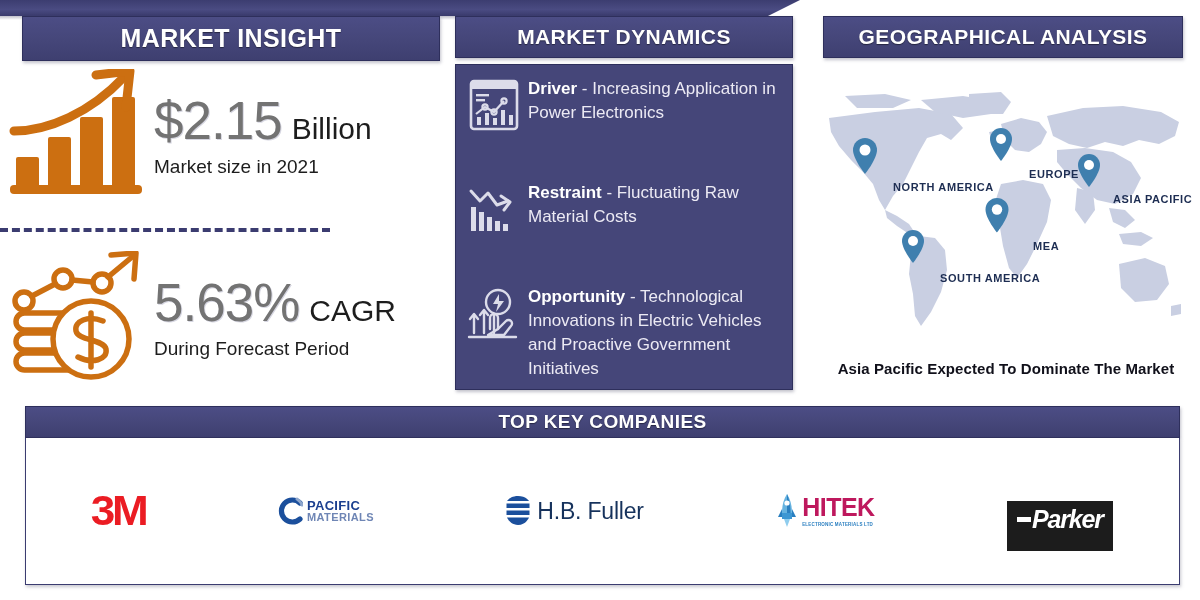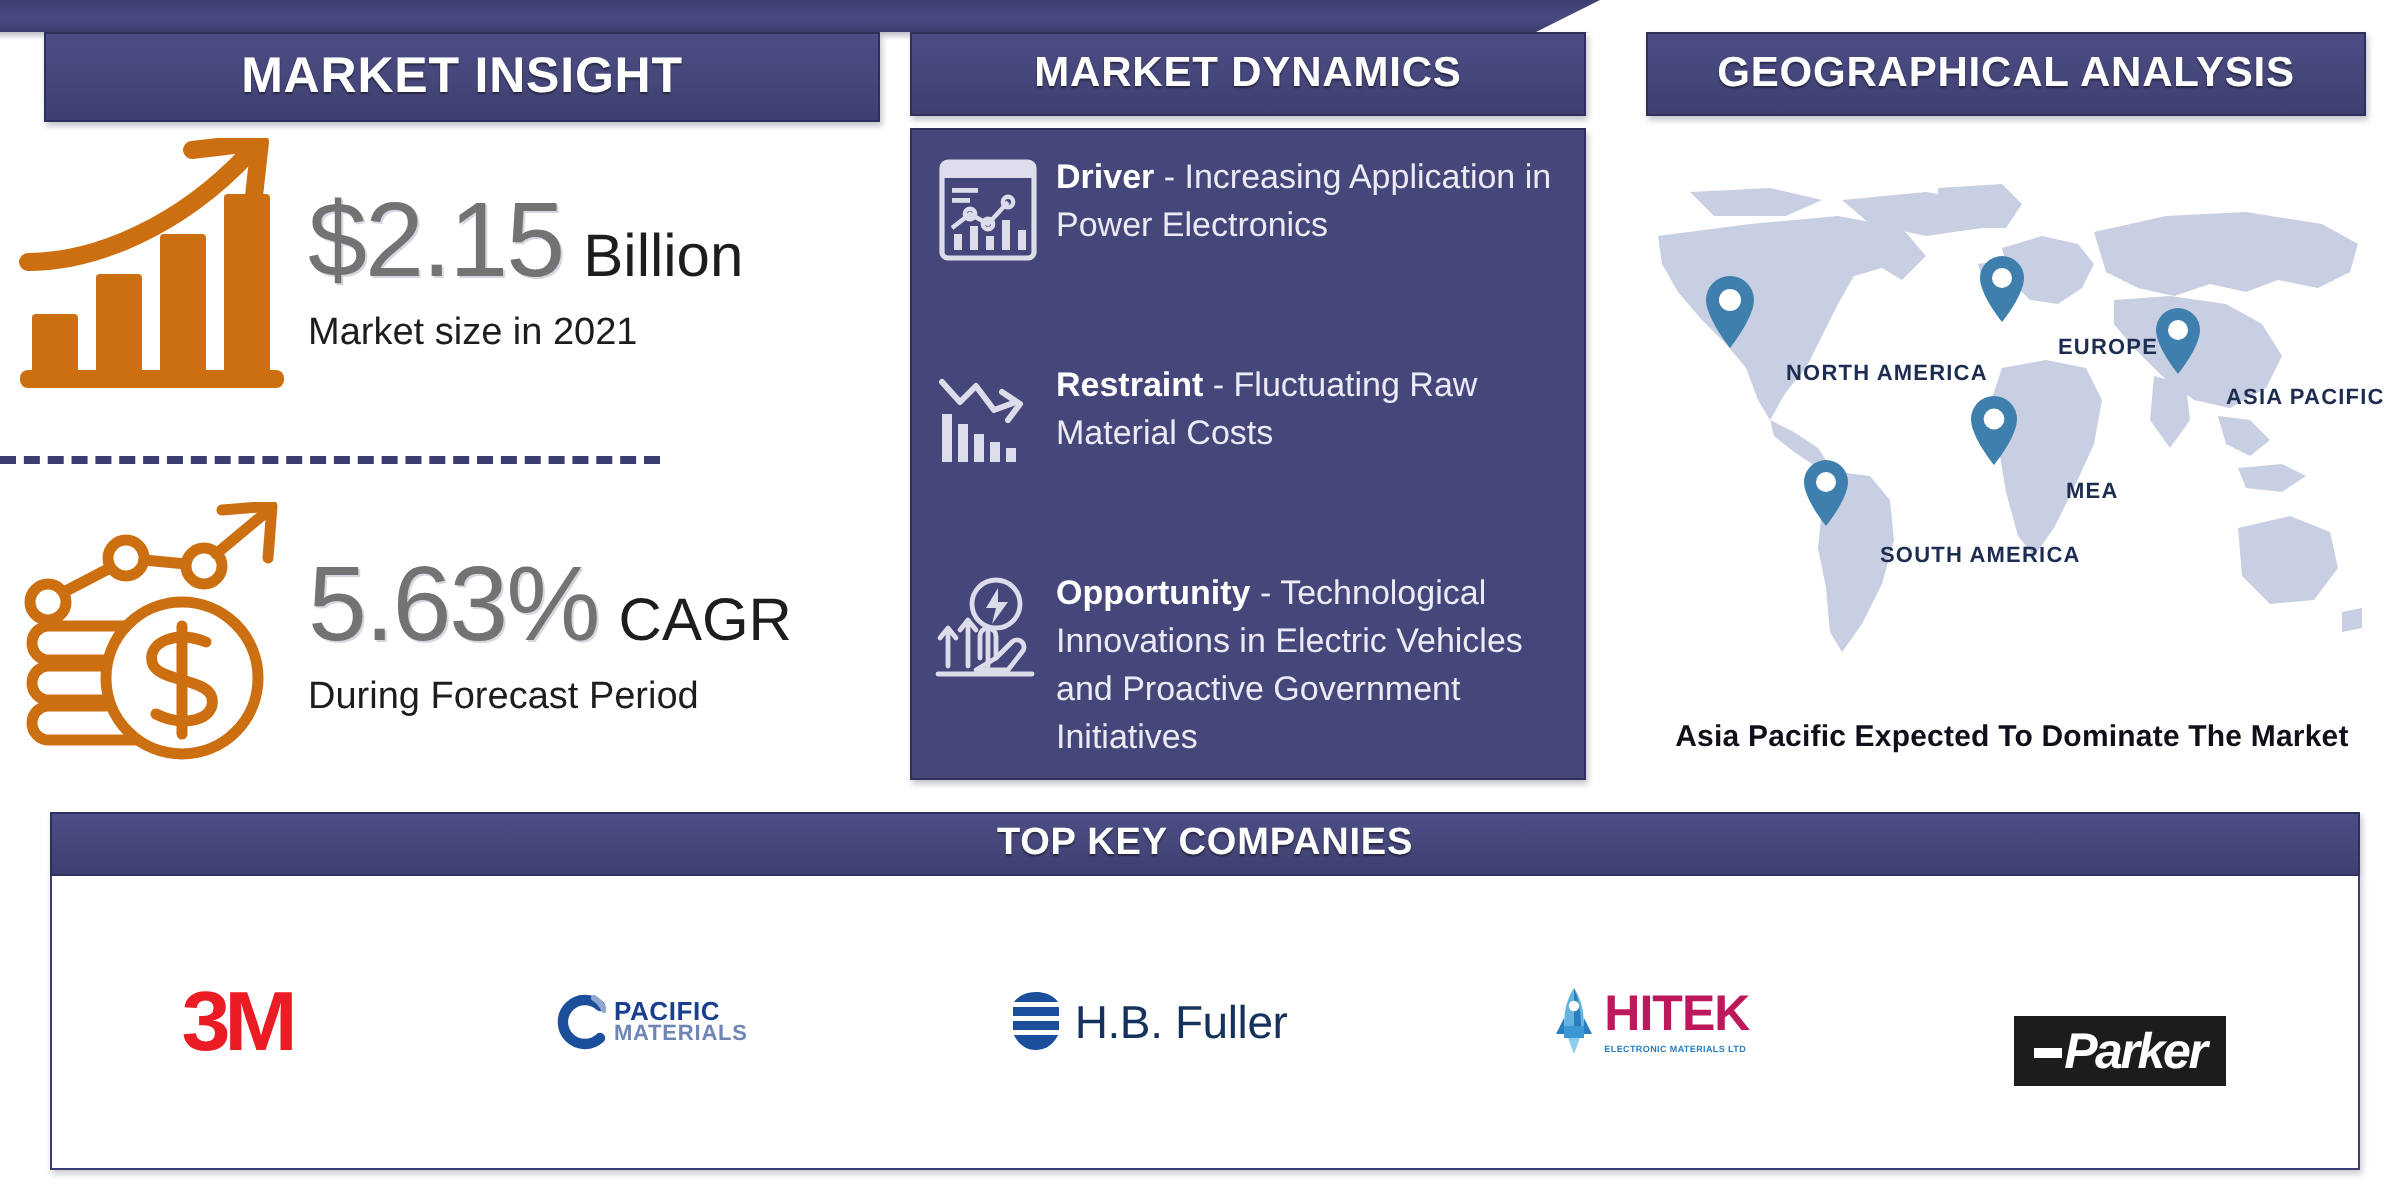--- a/index.html
+++ b/index.html
@@ -121,21 +121,21 @@
   .hb-mark { width: 24px; height: 30px; margin-right: 7px; }
   .hb-t { font-size: 23px; color: #16325c; letter-spacing: -.2px; }
 
   
   .ht { display: flex; align-items: center; }
   .ht-rocket { width: 22px; height: 36px; margin-right: 4px; }
   .ht-t { font-size: 25px; font-weight: bold; color: #be185d; letter-spacing: -.5px; line-height: 1; }
   .ht-s { font-size: 4.5px; font-weight: bold; color: #2a7fc0; letter-spacing: .2px; margin-top: 2px; }
 
   
-  .pk { background: #1c1c1c; padding: 6px 10px 4px 10px; display: flex; align-items: center; margin-top: 29px; }
+  .pk { background: #1c1c1c; padding: 6px 10px 19px 10px; display: flex; align-items: center; margin-top: 29px; }
   .pk-t { color: #ffffff; font-size: 25px; font-weight: bold; font-style: italic;
           letter-spacing: -1.2px; line-height: 1; }
   .pk-bar { width: 14px; height: 5px; background: #ffffff; margin-right: 1px; }
 </style>
 </head>
 <body>
 
 <div id="root">
 
   <div class="top-band"></div>

